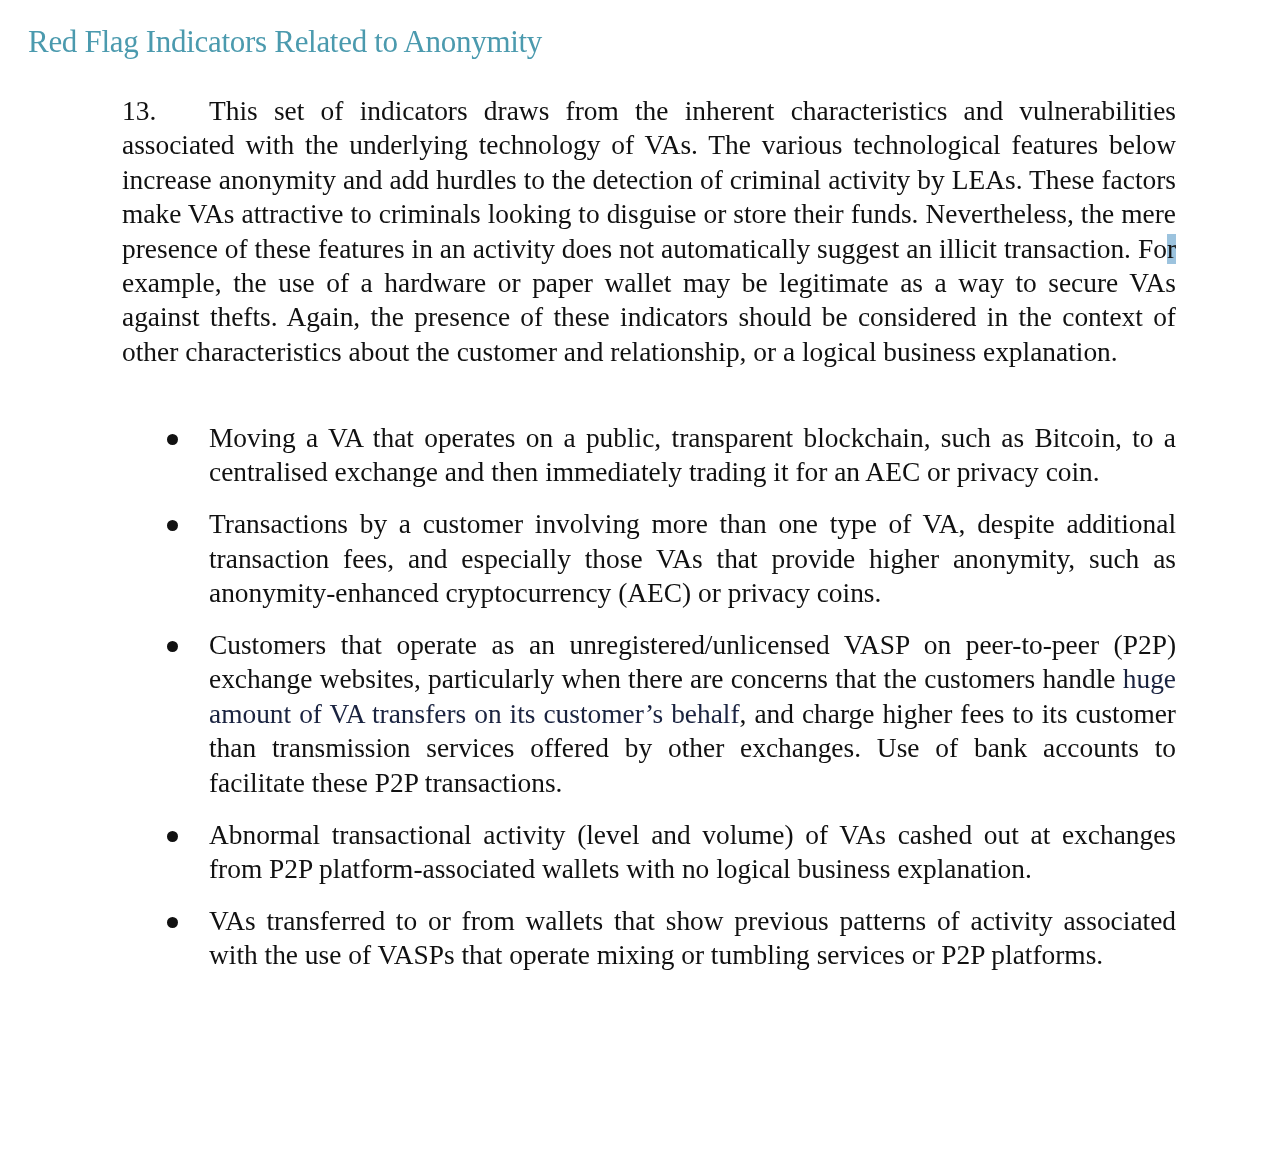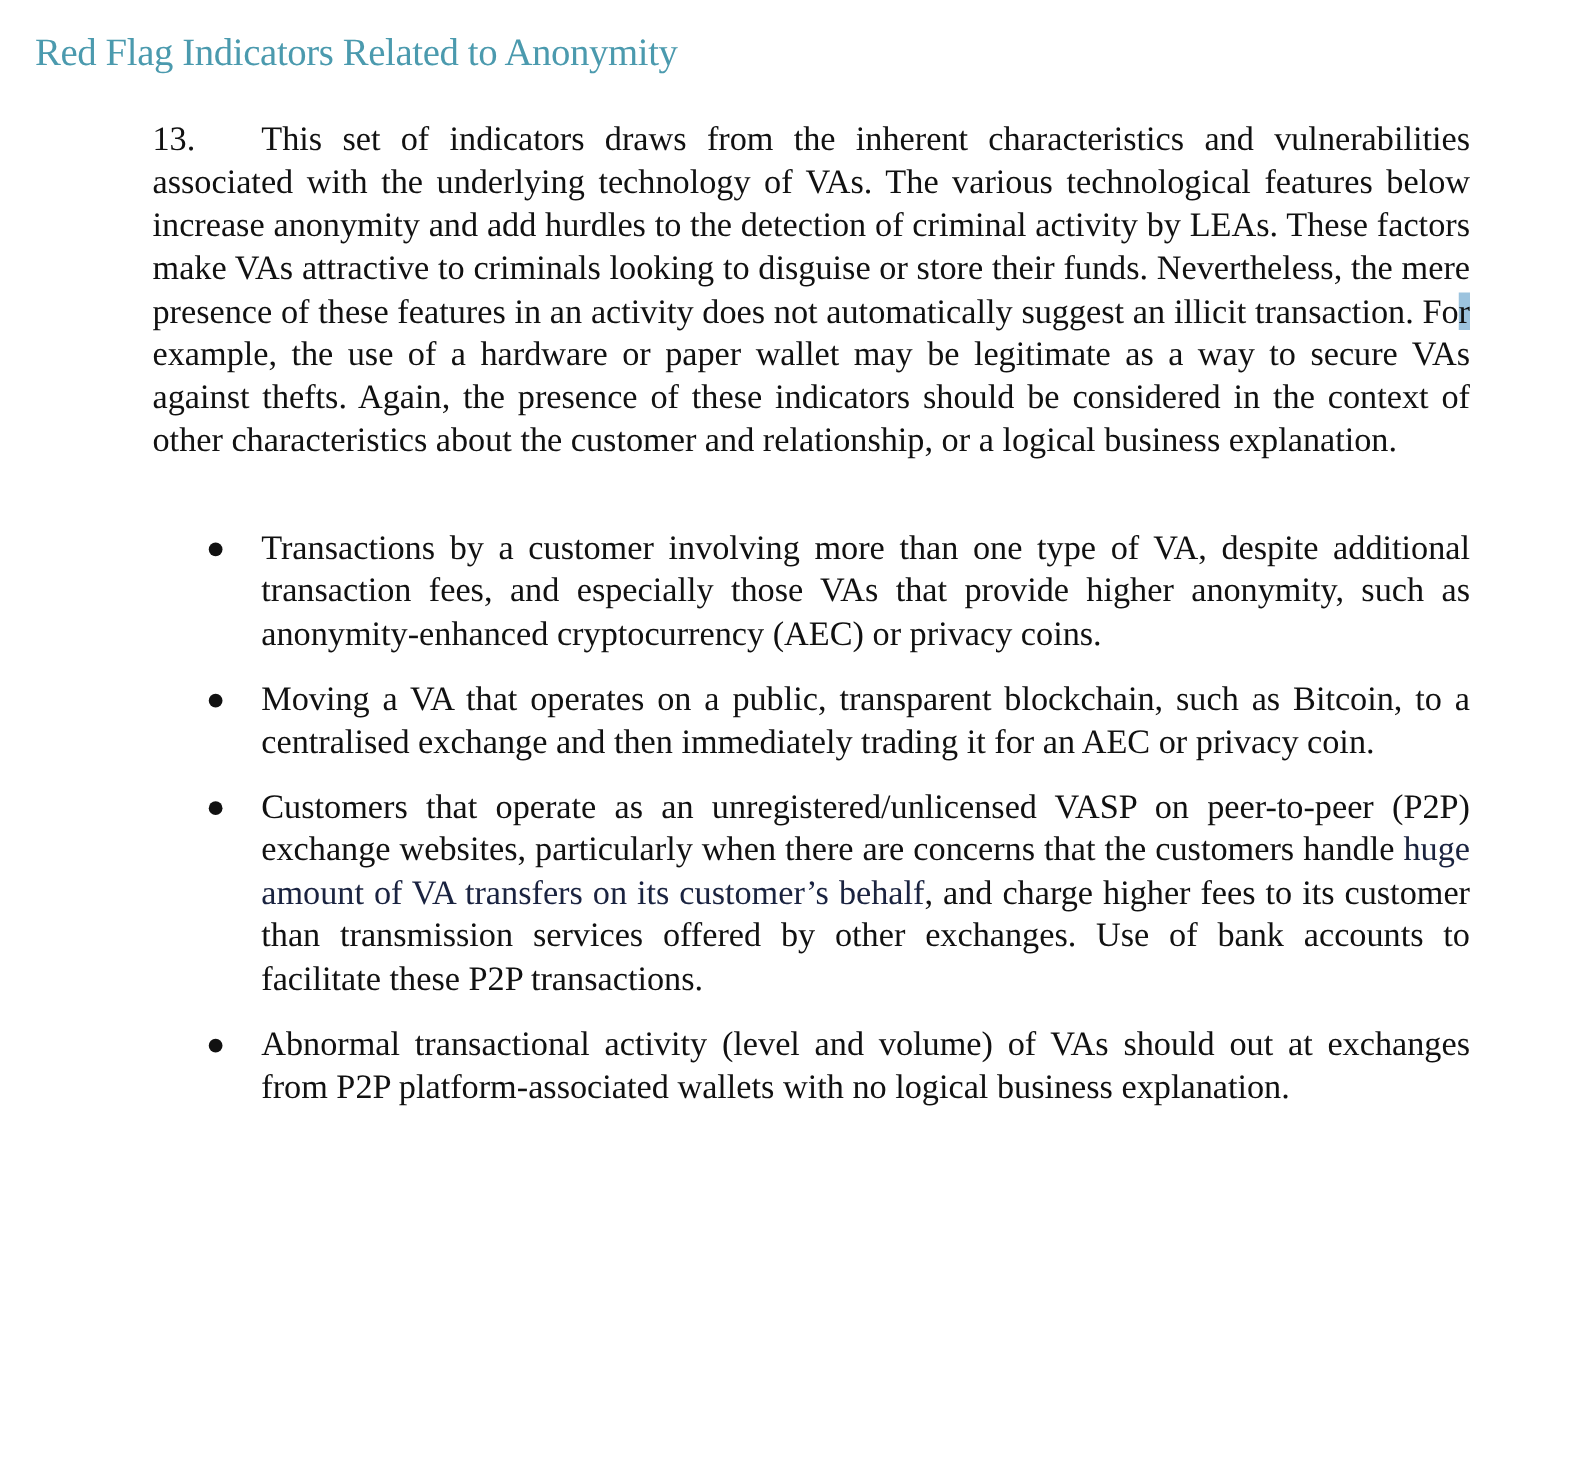--- a/index.html
+++ b/index.html
@@ -87,27 +87,31 @@
 
 <h2 class="heading">Red Flag Indicators Related to Anonymity</h2>
 
 <p class="para">
   <span class="num">13.</span><span>This set of indicators draws from the inherent characteristics and vulnerabilities associated with the underlying technology of VAs. The various technological features below increase anonymity and add hurdles to the detection of criminal activity by LEAs. These factors make VAs attractive to criminals looking to disguise or store their funds. Nevertheless, the mere presence of these features in an activity does not automatically suggest an illicit transaction. Fo</span><span class="sel" style="background: rgb(156, 195, 222);">r</span><span> example, the use of a hardware or paper wallet may be legitimate as a way to secure VAs against thefts. Again, the presence of these indicators should be considered in the context of other characteristics about the customer and relationship, or a logical business explanation.</span>
 </p>
 
 <ul class="bullets">
   <li>
     <span class="dot"></span>
-    <span class="txt">Transactions by a customer involving more than one type of VA, despite additional transaction fees, and especially those VAs that provide higher anonymity, such as anonymity-enhanced cryptocurrency (AEC) or privacy coins.</span>
+    <span class="txt">Moving a VA that operates on a public, transparent blockchain, such as Bitcoin, to a centralised exchange and then immediately trading it for an AEC or privacy coin.</span>
   </li>
   <li>
     <span class="dot"></span>
-    <span class="txt">Moving a VA that operates on a public, transparent blockchain, such as Bitcoin, to a centralised exchange and then immediately trading it for an AEC or privacy coin.</span>
+    <span class="txt">Transactions by a customer involving more than one type of VA, despite additional transaction fees, and especially those VAs that provide higher anonymity, such as anonymity-enhanced cryptocurrency (AEC) or privacy coins.</span>
   </li>
   <li>
     <span class="dot"></span>
     <span class="txt"><span>Customers that operate as an unregistered/unlicensed VASP on peer-to-peer (P2P) exchange websites, particularly when there are concerns that the customers handle </span><span class="alt">huge amount of VA transfers on its customer’s behalf</span><span>, and charge higher fees to its customer than transmission services offered by other exchanges. Use of bank accounts to facilitate these P2P transactions.</span></span>
   </li>
   <li>
     <span class="dot"></span>
-    <span class="txt">Abnormal transactional activity (level and volume) of VAs should out at exchanges from P2P platform-associated wallets with no logical business explanation.</span>
+    <span class="txt">Abnormal transactional activity (level and volume) of VAs cashed out at exchanges from P2P platform-associated wallets with no logical business explanation.</span>
+  </li>
+  <li>
+    <span class="dot"></span>
+    <span class="txt">VAs transferred to or from wallets that show previous patterns of activity associated with the use of VASPs that operate mixing or tumbling services or P2P platforms.</span>
   </li>
 </ul>
 
 </body></html>

